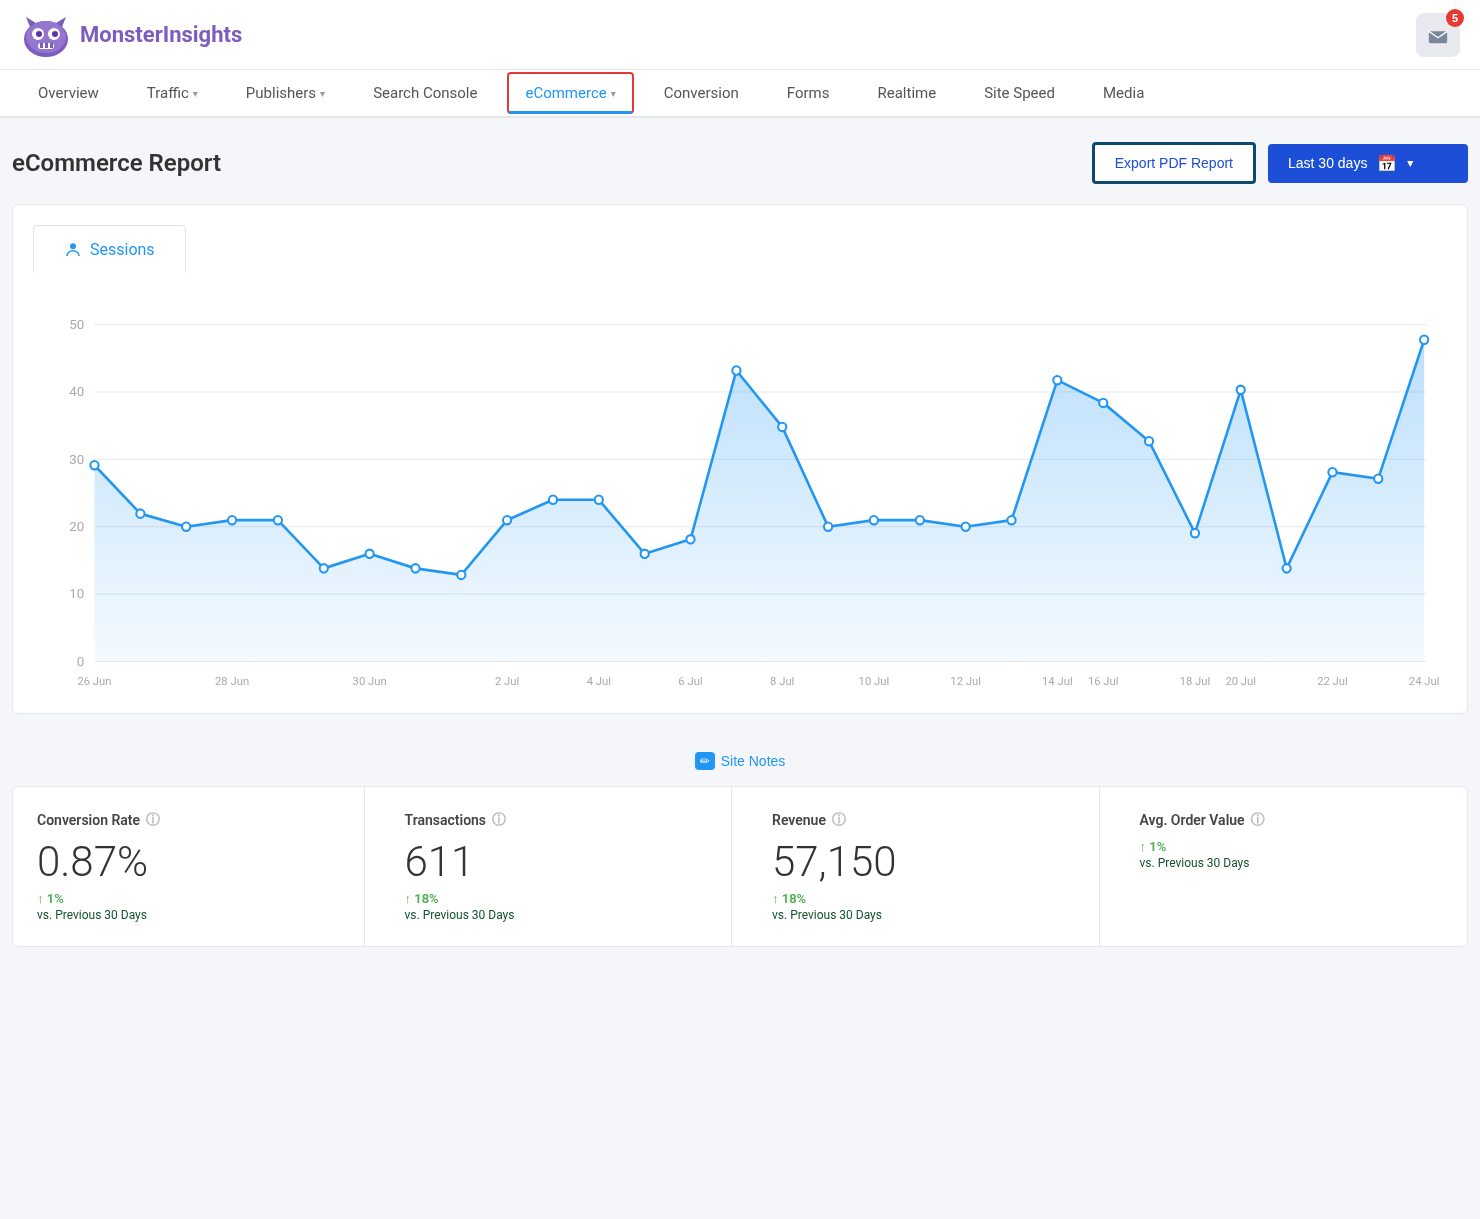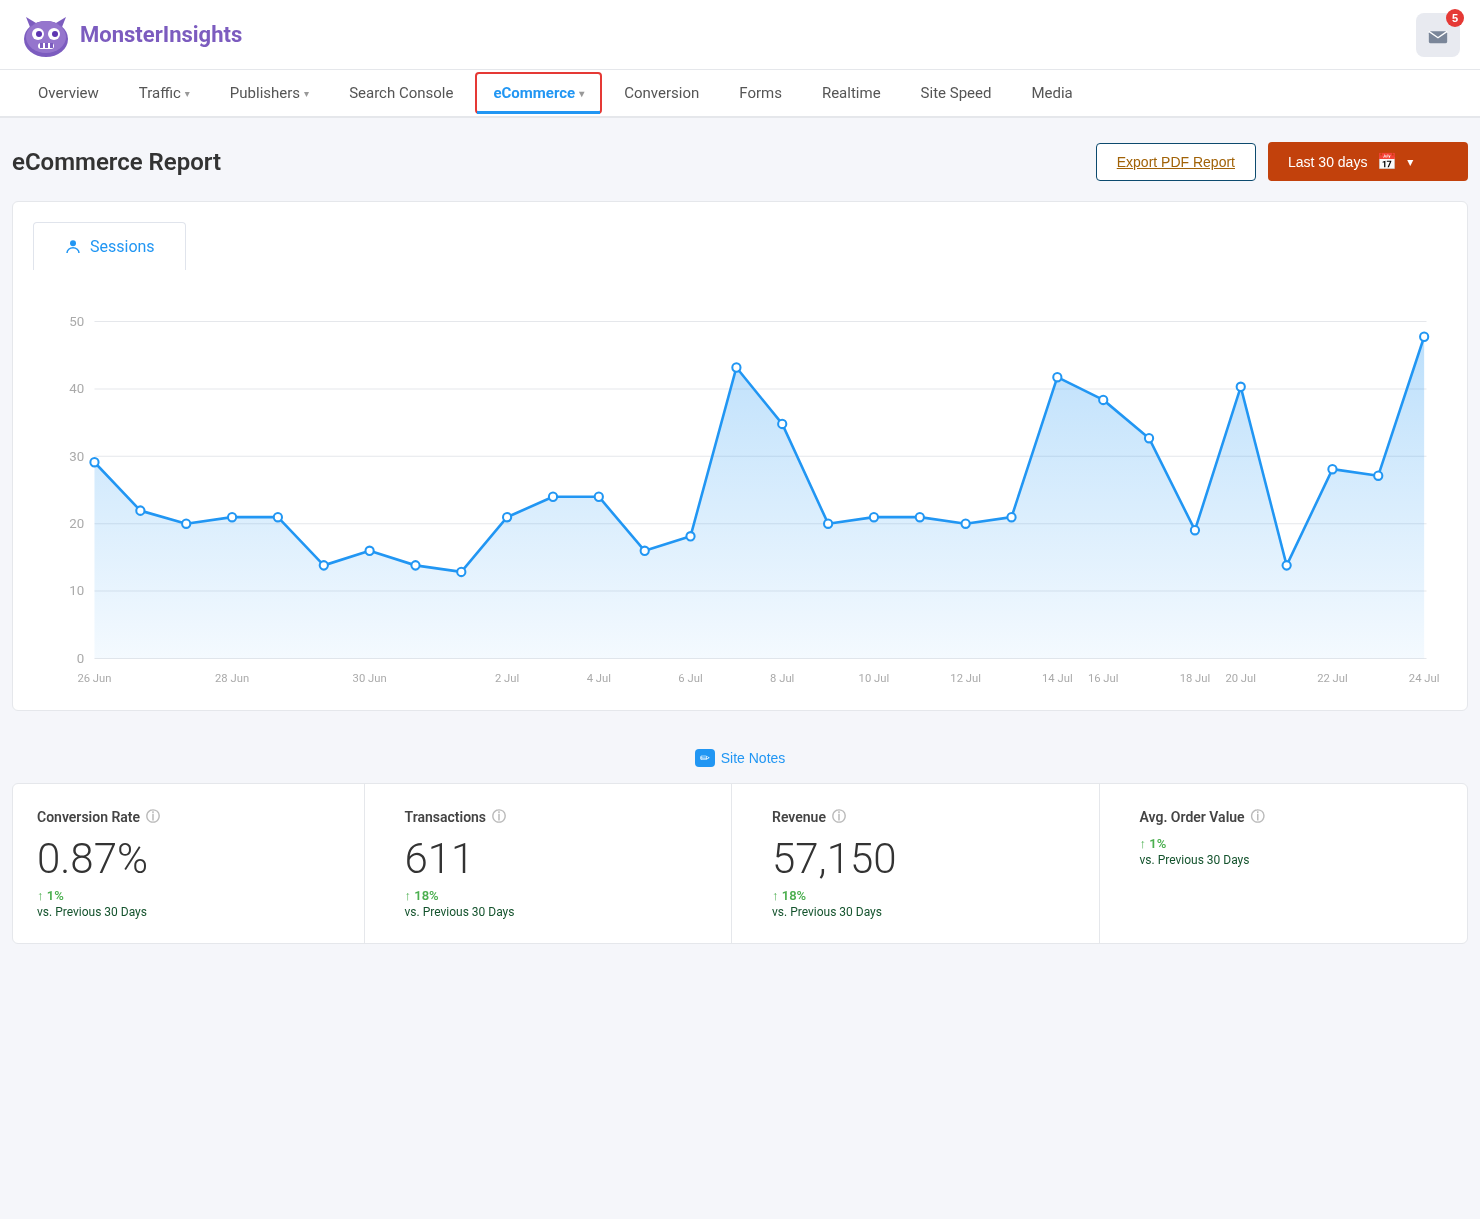--- a/index.html
+++ b/index.html
@@ -60,40 +60,39 @@
       justify-content: center;
     }
 
     
     .nav-bar {
       background: #fff;
       border-bottom: 2px solid #e5e7eb;
       padding: 0 20px;
       display: flex;
       align-items: center;
-      gap: 4px;
+      gap: 12px;
     }
     .nav-item {
       padding: 14px 18px;
       font-size: 15px;
       color: #555;
       cursor: pointer;
       text-decoration: none;
       display: flex;
       align-items: center;
       gap: 4px;
       position: relative;
       white-space: nowrap;
     }
     .nav-item.active {
       color: #2196f3;
       border: 2px solid #e53935;
       border-radius: 4px;
       padding: 10px 16px;
-      font-weight: bold;
     }
     .nav-item.active::after {
       content: '';
       position: absolute;
       bottom: -2px;
       left: 0;
       right: 0;
       height: 3px;
       background: #2196f3;
     }
@@ -120,30 +119,29 @@
       font-weight: 600;
       color: #333;
     }
     .report-actions {
       display: flex;
       gap: 12px;
       align-items: center;
     }
     .export-btn {
       background: #fff;
-      border: 1px solid #0c4a6e;
+      border: 3px solid #0c4a6e;
       border-radius: 4px;
       padding: 10px 20px;
       font-size: 14px;
       cursor: pointer;
-      color: #a16207;
-      text-decoration: underline;
+      color: #1d4ed8;
     }
     .date-btn {
-      background: #c2410c;
+      background: #1d4ed8;
       border: none;
       border-radius: 4px;
       padding: 10px 20px;
       font-size: 14px;
       cursor: pointer;
       color: #fff;
       display: flex;
       align-items: center;
       gap: 10px;
       min-width: 200px;

